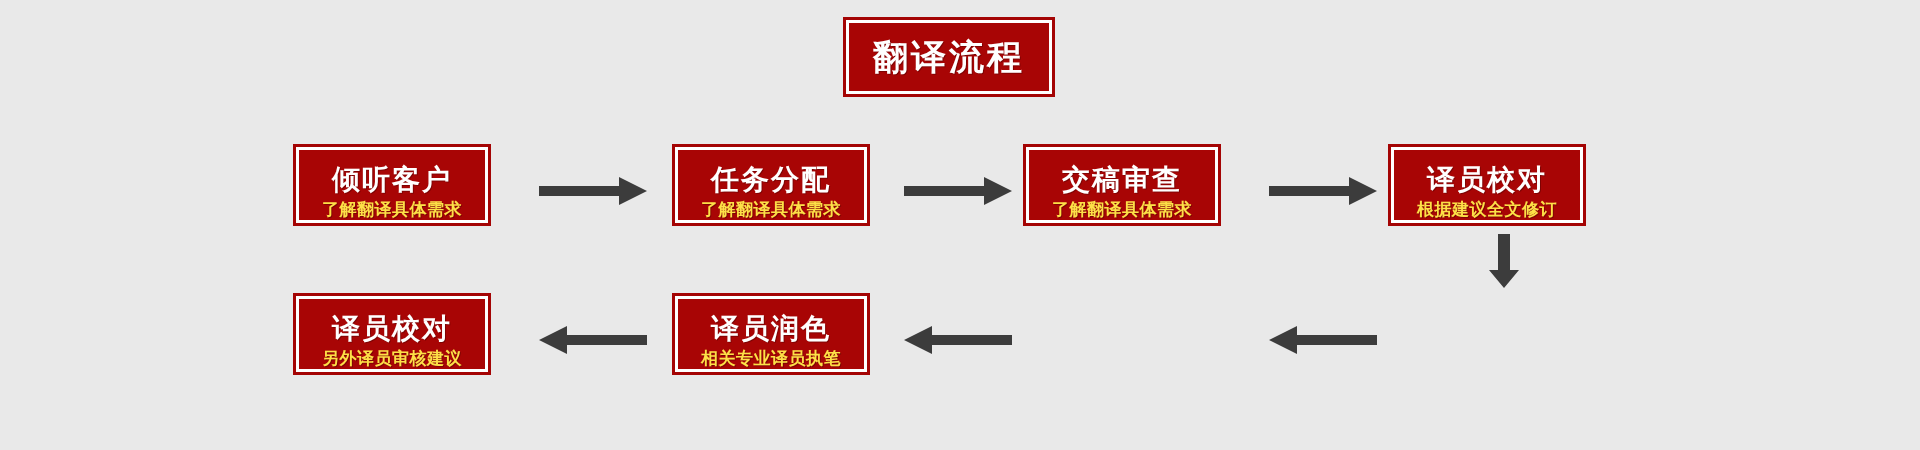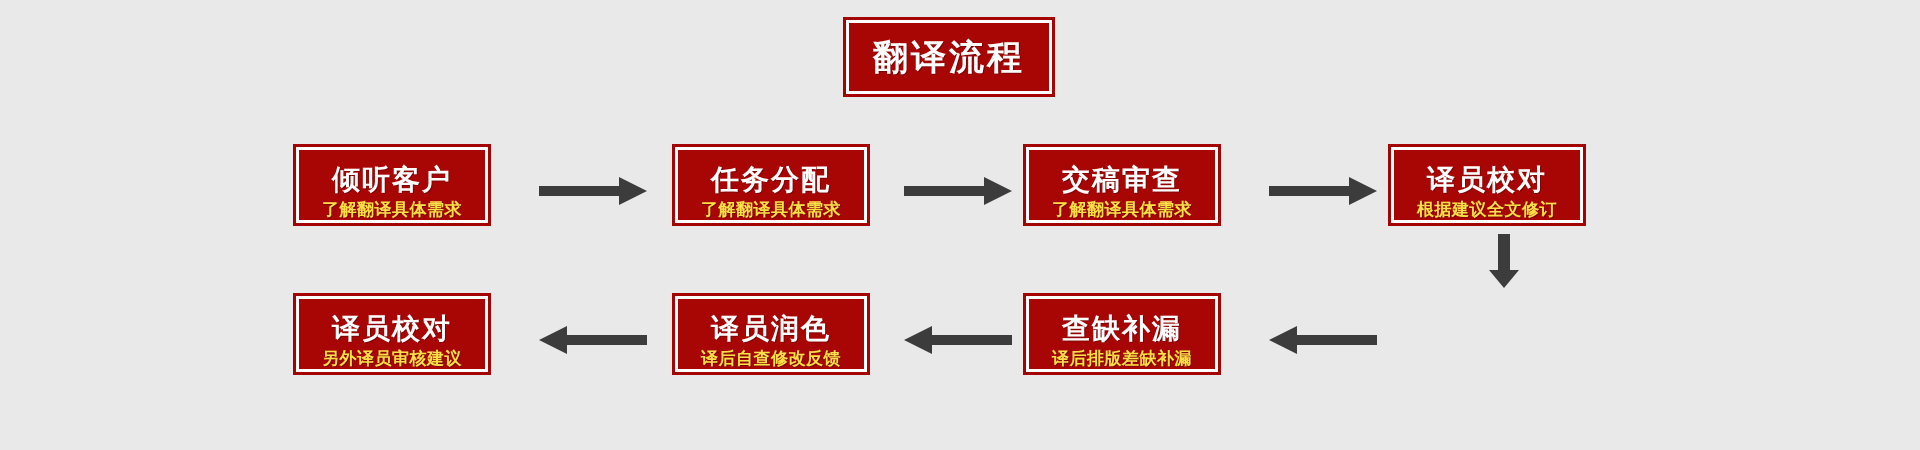--- a/index.html
+++ b/index.html
@@ -118,28 +118,24 @@
     <div class="title">交稿审查</div>
     <div class="subtitle">了解翻译具体需求</div>
   </div>
 
   <div class="node step r1 c4">
     <div class="title">译员校对</div>
     <div class="subtitle">根据建议全文修订</div>
   </div>
 
 
-  <div class="node step r2 c3">
-    <div class="title">查缺补漏</div>
-    <div class="subtitle">译后排版差缺补漏</div>
-  </div>
 
   <div class="node step r2 c2">
     <div class="title">译员润色</div>
-    <div class="subtitle">译后自查修改反馈</div>
+    <div class="subtitle">相关专业译员执笔</div>
   </div>
 
   <div class="node step r2 c1">
     <div class="title">译员校对</div>
     <div class="subtitle">另外译员审核建议</div>
   </div>
 
   <div class="arrow" style="left:537px; top:174px;">
     <svg width="112" height="34" viewBox="0 0 112 34" aria-hidden="true">
       <path d="M2,12 L82,12 L82,3 L110,17 L82,31 L82,22 L2,22 Z" fill="#3c3c3c"></path>

